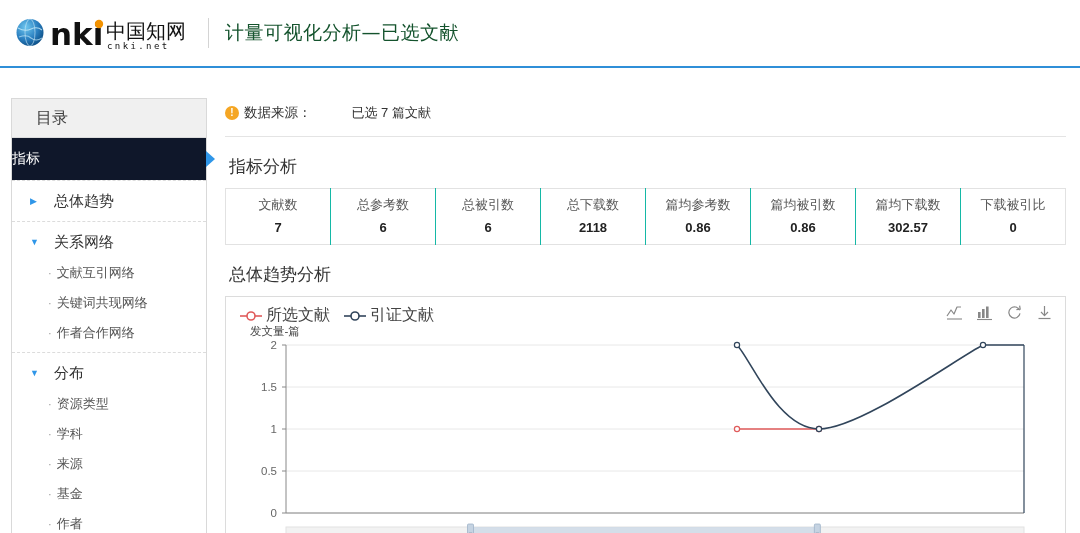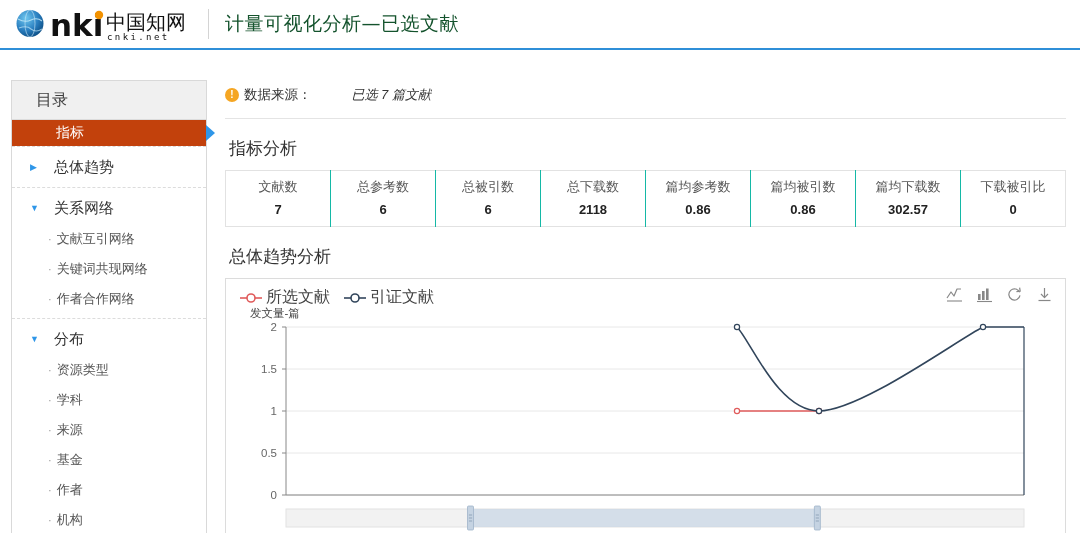--- a/index.html
+++ b/index.html
@@ -12,21 +12,21 @@
     height: 533px;
     font-family: "Liberation Sans", "DejaVu Sans", sans-serif;
     color: #333;
     overflow: hidden;
     position: relative;
   }
 
   
   #header {
     position: relative;
-    height: 50px;
+    height: 68px;
     box-sizing: border-box;
     border-bottom: 2px solid #2f8fd8;
     display: flex;
     align-items: center;
     padding-left: 6px;
   }
   #logo-wrap {
     display: flex;
     align-items: center;
     height: 40px;
@@ -75,24 +75,23 @@
     position: relative;
     height: 34px;
     display: flex;
     align-items: center;
     font-size: 14px;
     color: #444;
     box-sizing: border-box;
     cursor: pointer;
   }
   .side-item.active {
-    background: #c2410c;
+    background: #0f172a;
     color: #ffffff;
-    padding-left: 44px;
-    height: 26px;
+    height: 42px;
   }
   .side-item.active::after {
     content: "";
     position: absolute;
     right: -9px;
     top: 50%;
     transform: translateY(-50%);
     border-left: 9px solid #2f96e8;
     border-top: 8px solid transparent;
     border-bottom: 8px solid transparent;
@@ -162,21 +161,20 @@
     color: #fff;
     font-size: 10px;
     font-weight: bold;
     line-height: 1;
     margin-right: 5px;
   }
   #datasource-value {
     margin-left: 40px;
     color: #333;
     font-size: 13px;
-    font-style: italic;
   }
 
   .section-title {
     font-size: 17px;
     color: #333;
     margin: 18px 0 10px 4px;
     font-family: "DejaVu Sans", "Liberation Sans", sans-serif;
   }
 
   

